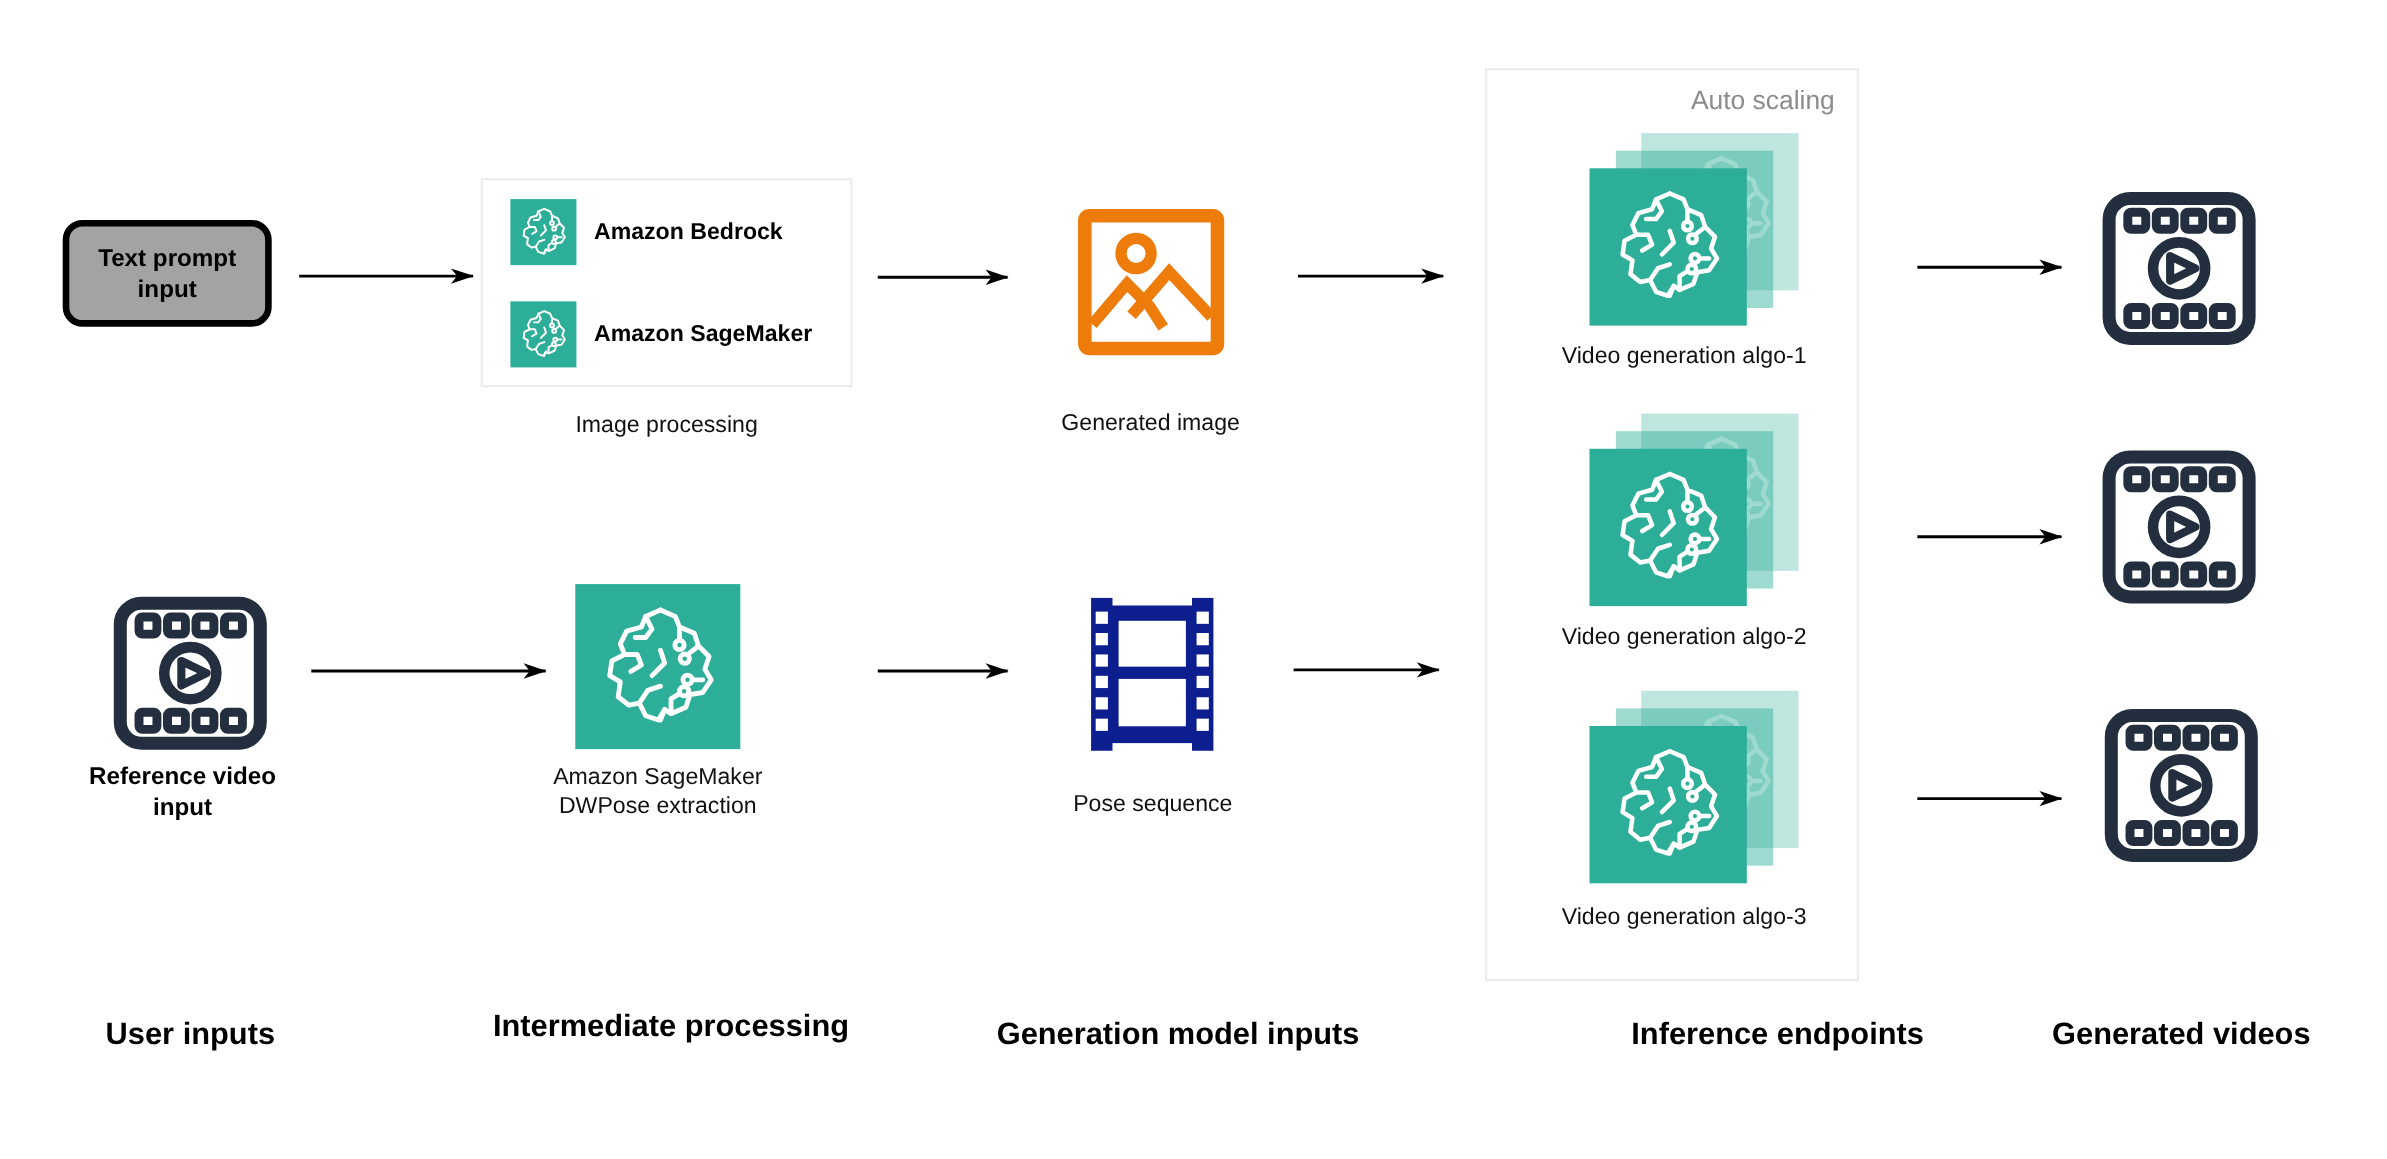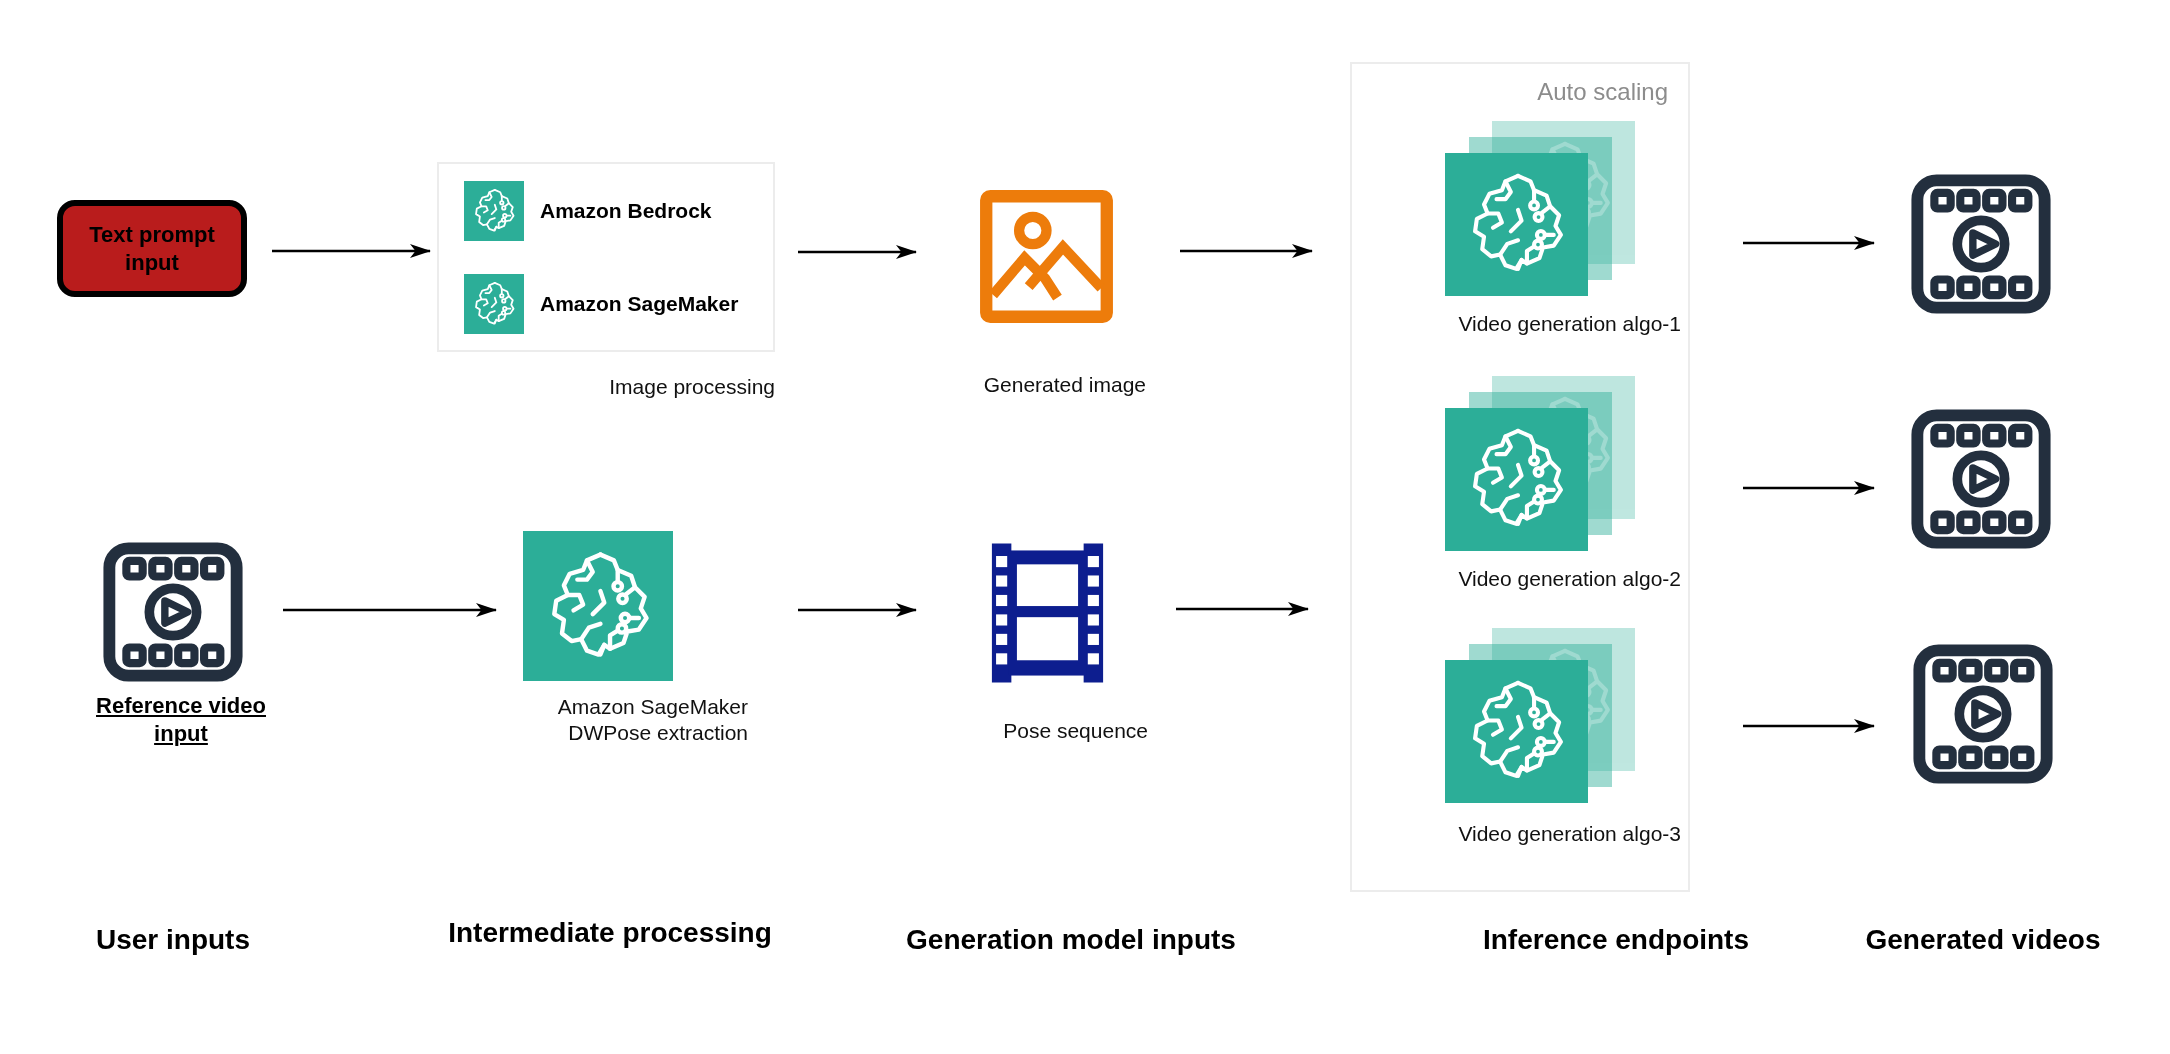--- a/index.html
+++ b/index.html
@@ -24,37 +24,37 @@
     display: flex;
     align-items: center;
     justify-content: center;
     text-align: center;
     font-weight: bold;
     font-size: 22px;
     line-height: 1.25;
     color: #000;
     padding: 0 14px;
     box-sizing: border-box;
-    background: #b91c1c;
+    background: #a3a3a3;
   }
   .group-box {
     border: 2px solid var(--box_border, #ECECEC);
     background: #fff;
     box-sizing: border-box;
   }
   .svc-rows { display: flex; flex-direction: column; height: 100%; }
   .svc-row  { display: flex; align-items: center; gap: 16px; height: 50%; padding-left: 25px; }
   .svc-icon { width: 60px; height: 60px; background: var(--teal, #2CAE98); flex: 0 0 auto; position: relative; }
   .svc-icon svg { position: absolute; inset: 5px; width: 50px; height: 50px; }
   .svc-label { font-weight: bold; font-size: 21px; color: #000; white-space: nowrap; }
 
   .caption {
     font-size: 21px;
     color: #111;
-    text-align: right;
+    text-align: center;
     line-height: 1.22;
   }
   .bold-label {
     font-weight: bold;
     font-size: 22px;
     color: #000;
     text-align: center;
     line-height: 1.25;
   }
   .column-label {
@@ -189,21 +189,21 @@
 
   <div class="abs prompt-box" style="left:57px; top:200px; width:190px; height:97px;">
     <span>Text prompt input</span>
   </div>
 
   <div class="abs icon-navy" style="left:95px; top:538px; width:156px; height:148px;">
     <svg width="100%" height="100%" preserveAspectRatio="none">
         <use href="#sym-video"></use>
       </svg>
   </div>
-  <div class="abs bold-label" style="left:91px; top:692px; width:180px;text-decoration:underline;">Reference video input</div>
+  <div class="abs bold-label" style="left:76px; top:692px; width:180px;">Reference video input</div>
 
   <div class="abs group-box" style="left:437px; top:162px; width:338px; height:190px;">
     <div class="svc-rows">
       <div class="svc-row">
         <span class="svc-icon">
           <svg viewBox="0 0 64 64">
               <use href="#sym-brain"></use>
             </svg>
         </span>
         <span class="svc-label">Amazon Bedrock</span>

